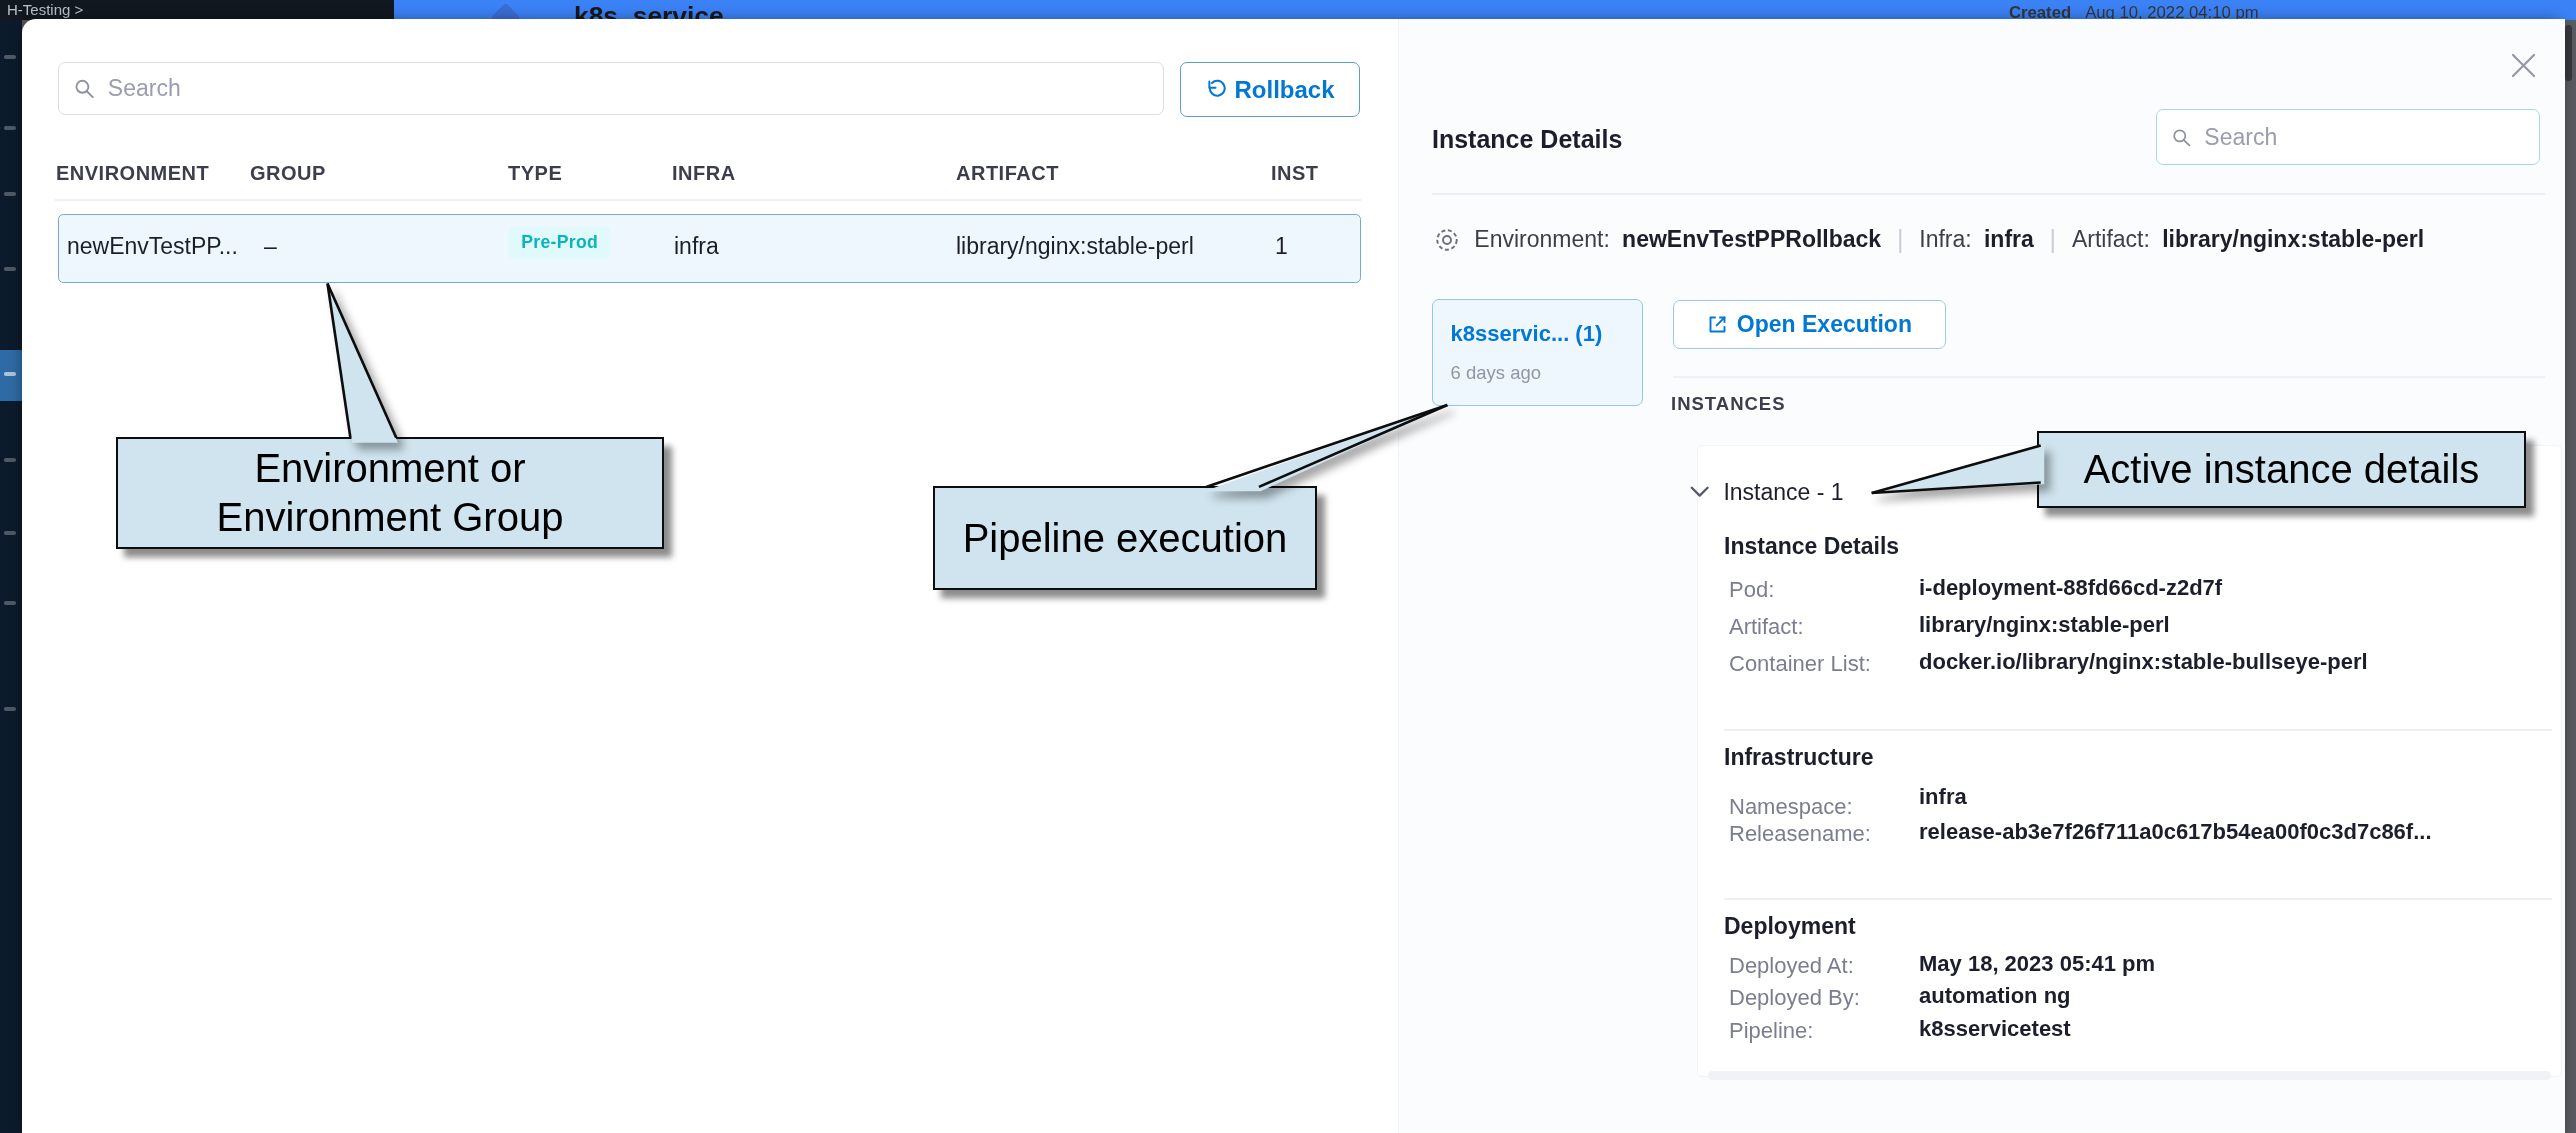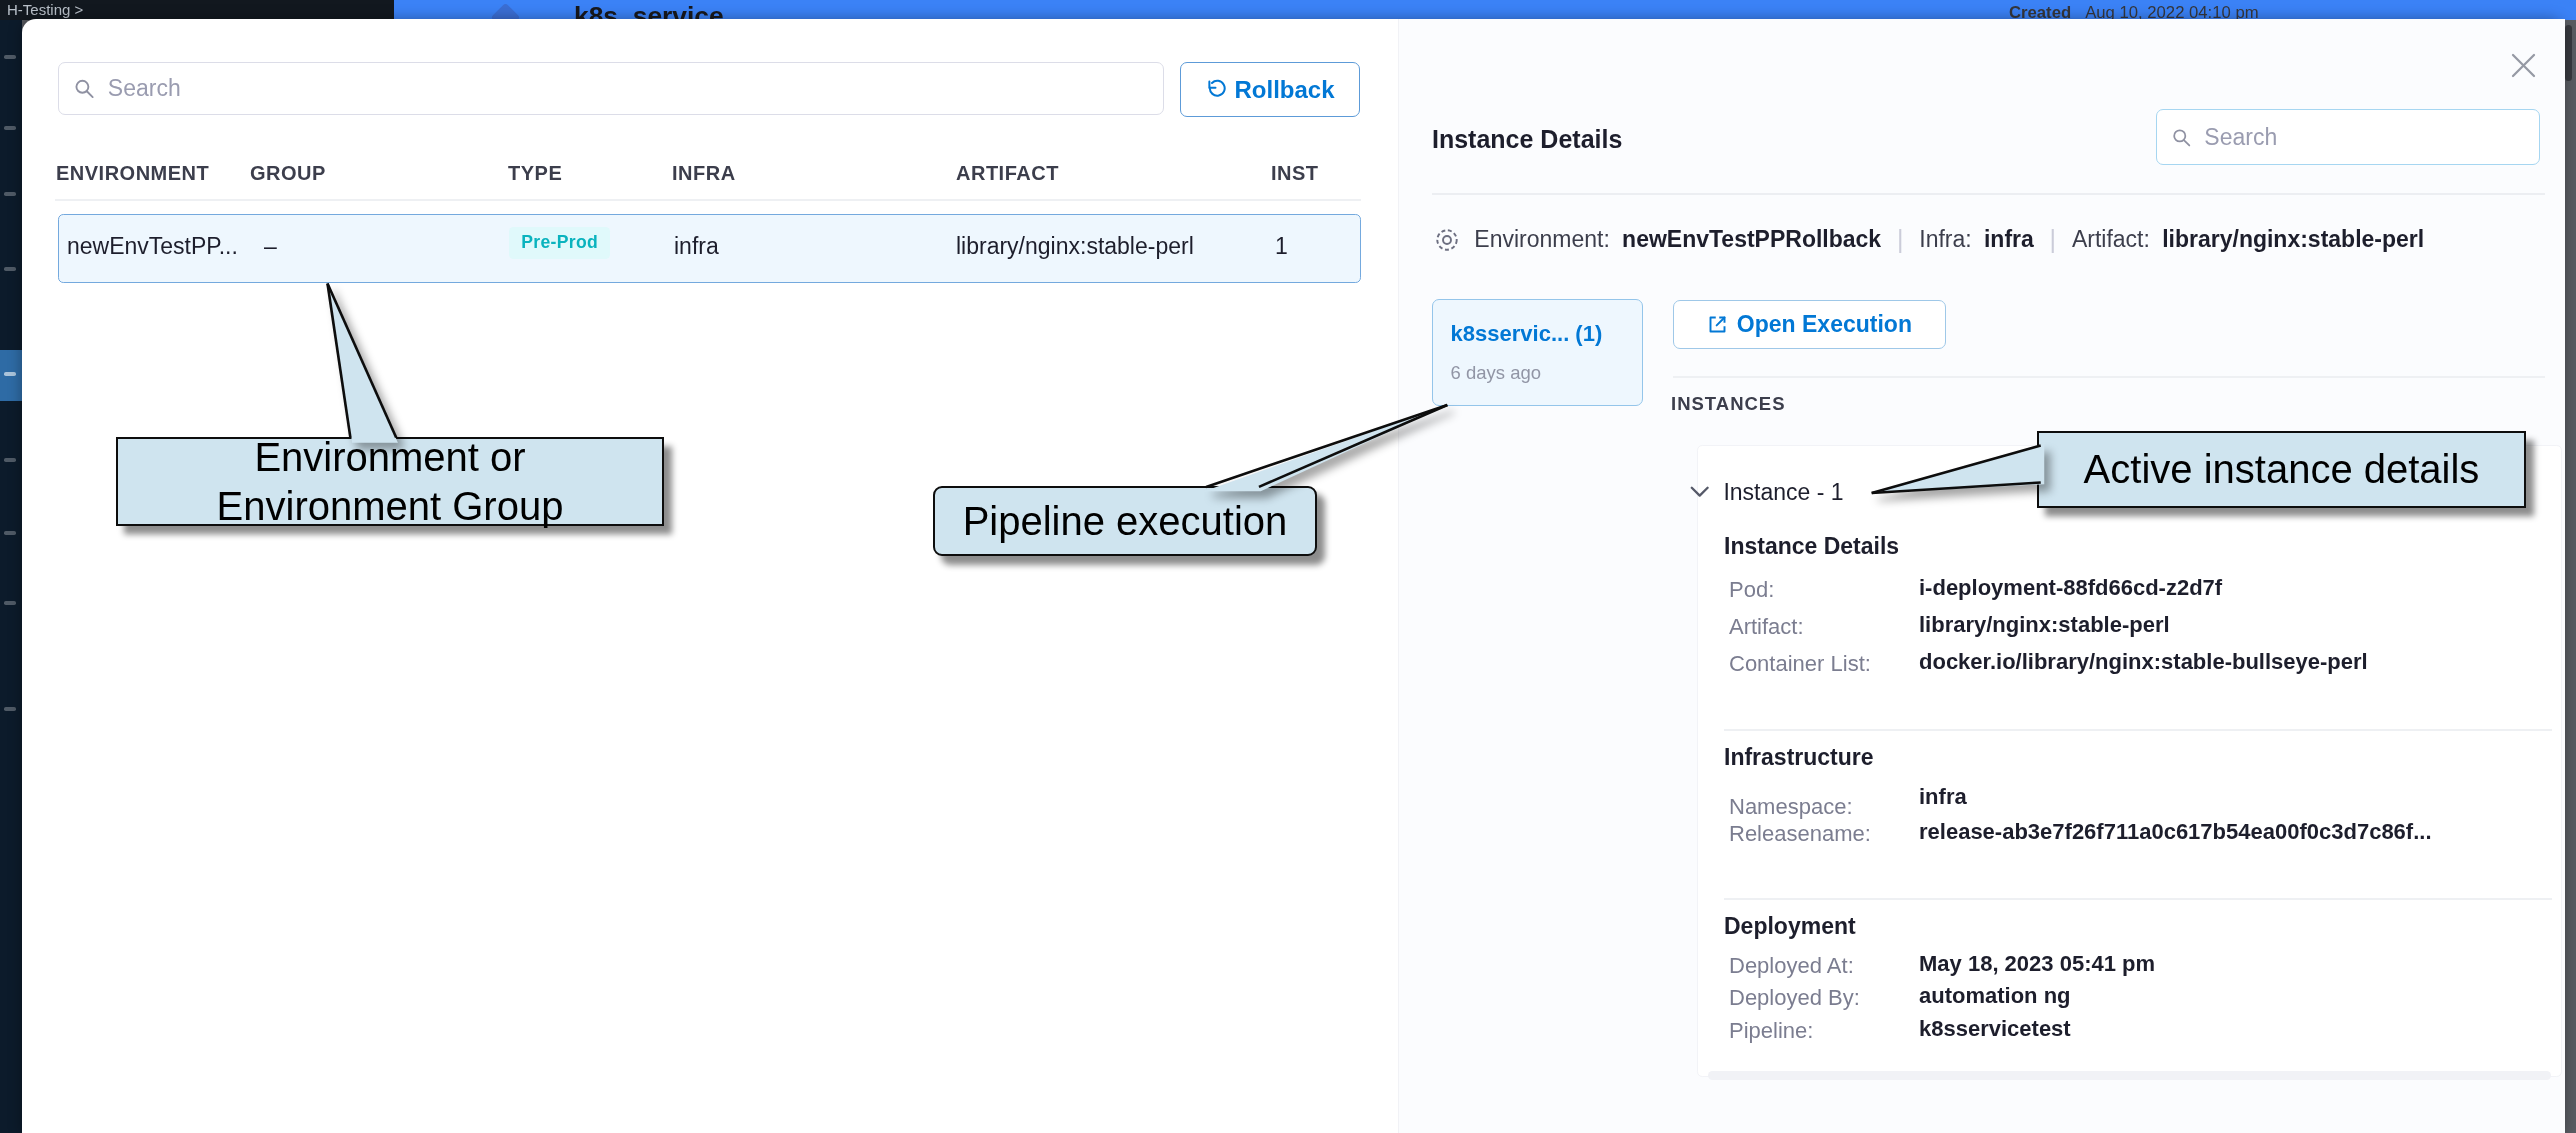--- a/index.html
+++ b/index.html
@@ -79,22 +79,22 @@
   .f-label{position:absolute;left:1729px;font-size:22px;color:#7b7d90;white-space:nowrap;}
   .f-value{position:absolute;left:1919px;font-size:22px;font-weight:700;color:#1d1e2c;white-space:nowrap;}
   .sec-div{left:1724px;width:828px;}
   #bottom-bar{left:1708px;top:1071px;width:843px;height:8.8px;background:#f1f2f6;border-radius:4.4px;}
 
   
   .callout{position:absolute;background:#cfe4ef;border:2.6px solid #0d0d0d;box-sizing:border-box;
            box-shadow:8px 8.8px 6.2px rgba(0,0,0,.45);display:flex;flex-direction:column;
            align-items:center;justify-content:center;z-index:50;color:#000;
            font-size:40px;line-height:49px;text-align:center;}
-  #callout-env{left:116px;top:437px;width:548px;height:89px;}
-  #callout-pipe{left:933px;top:486px;width:384px;height:70px;border-radius:9px;}
+  #callout-env{left:116px;top:437px;width:548px;height:112px;}
+  #callout-pipe{left:933px;top:486px;width:384px;height:104px;}
   #callout-inst{left:2037px;top:431px;width:489px;height:77px;}
   #tails{left:0;top:0;width:2576px;height:1134px;z-index:60;pointer-events:none;}
 </style>
 </head>
 <body>
 
 <div id="app">
 
   <div id="top-bar" class="abs">
     <div id="crumb-zone" class="abs">H-Testing   &gt;</div>

